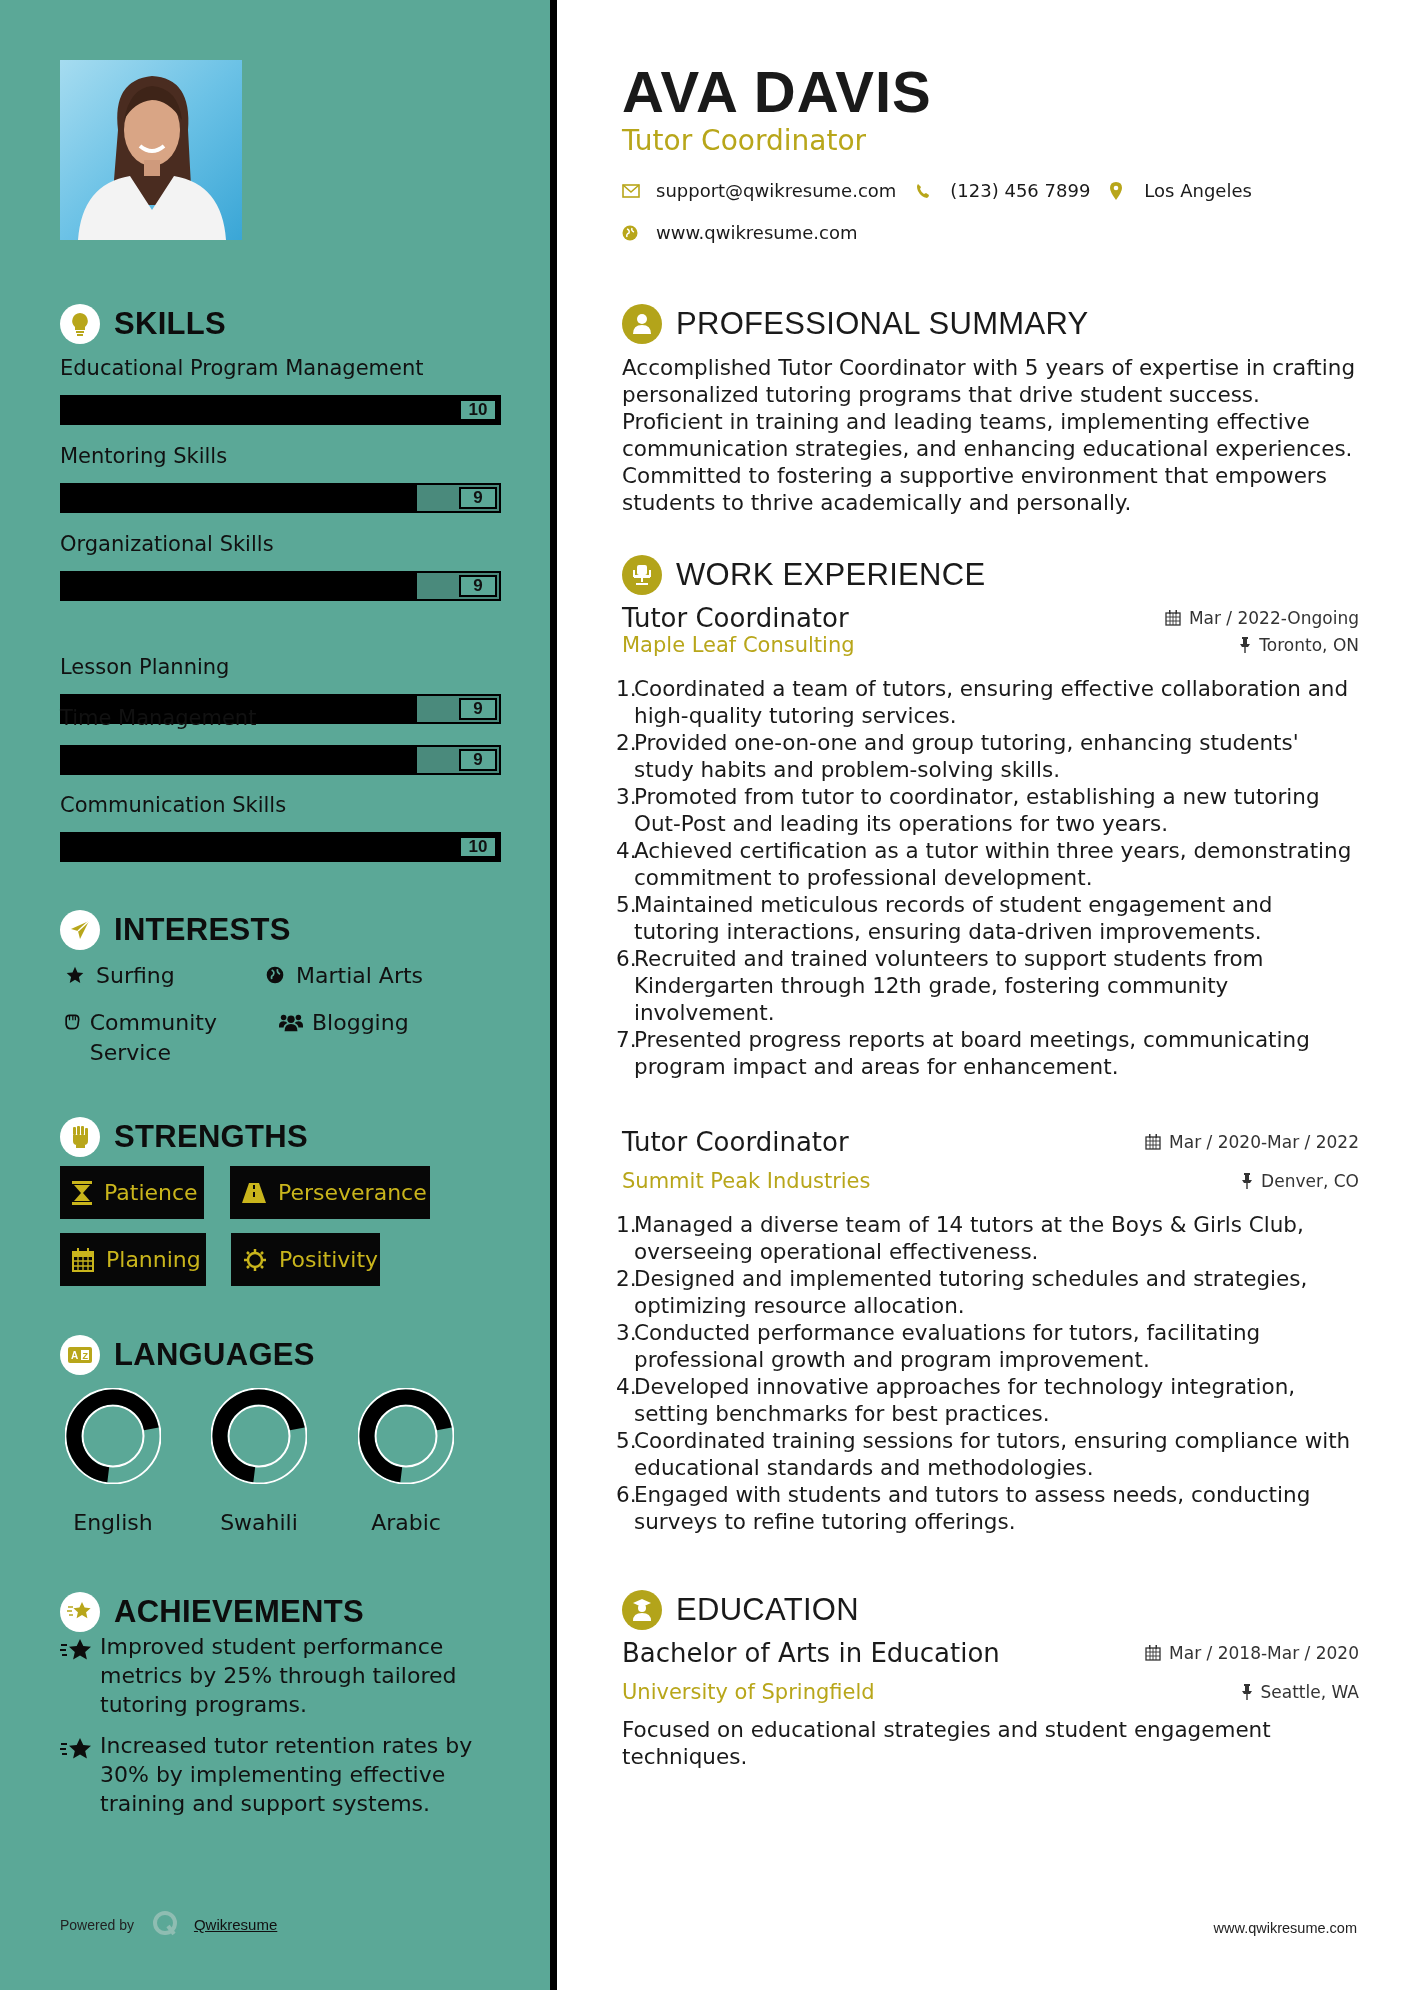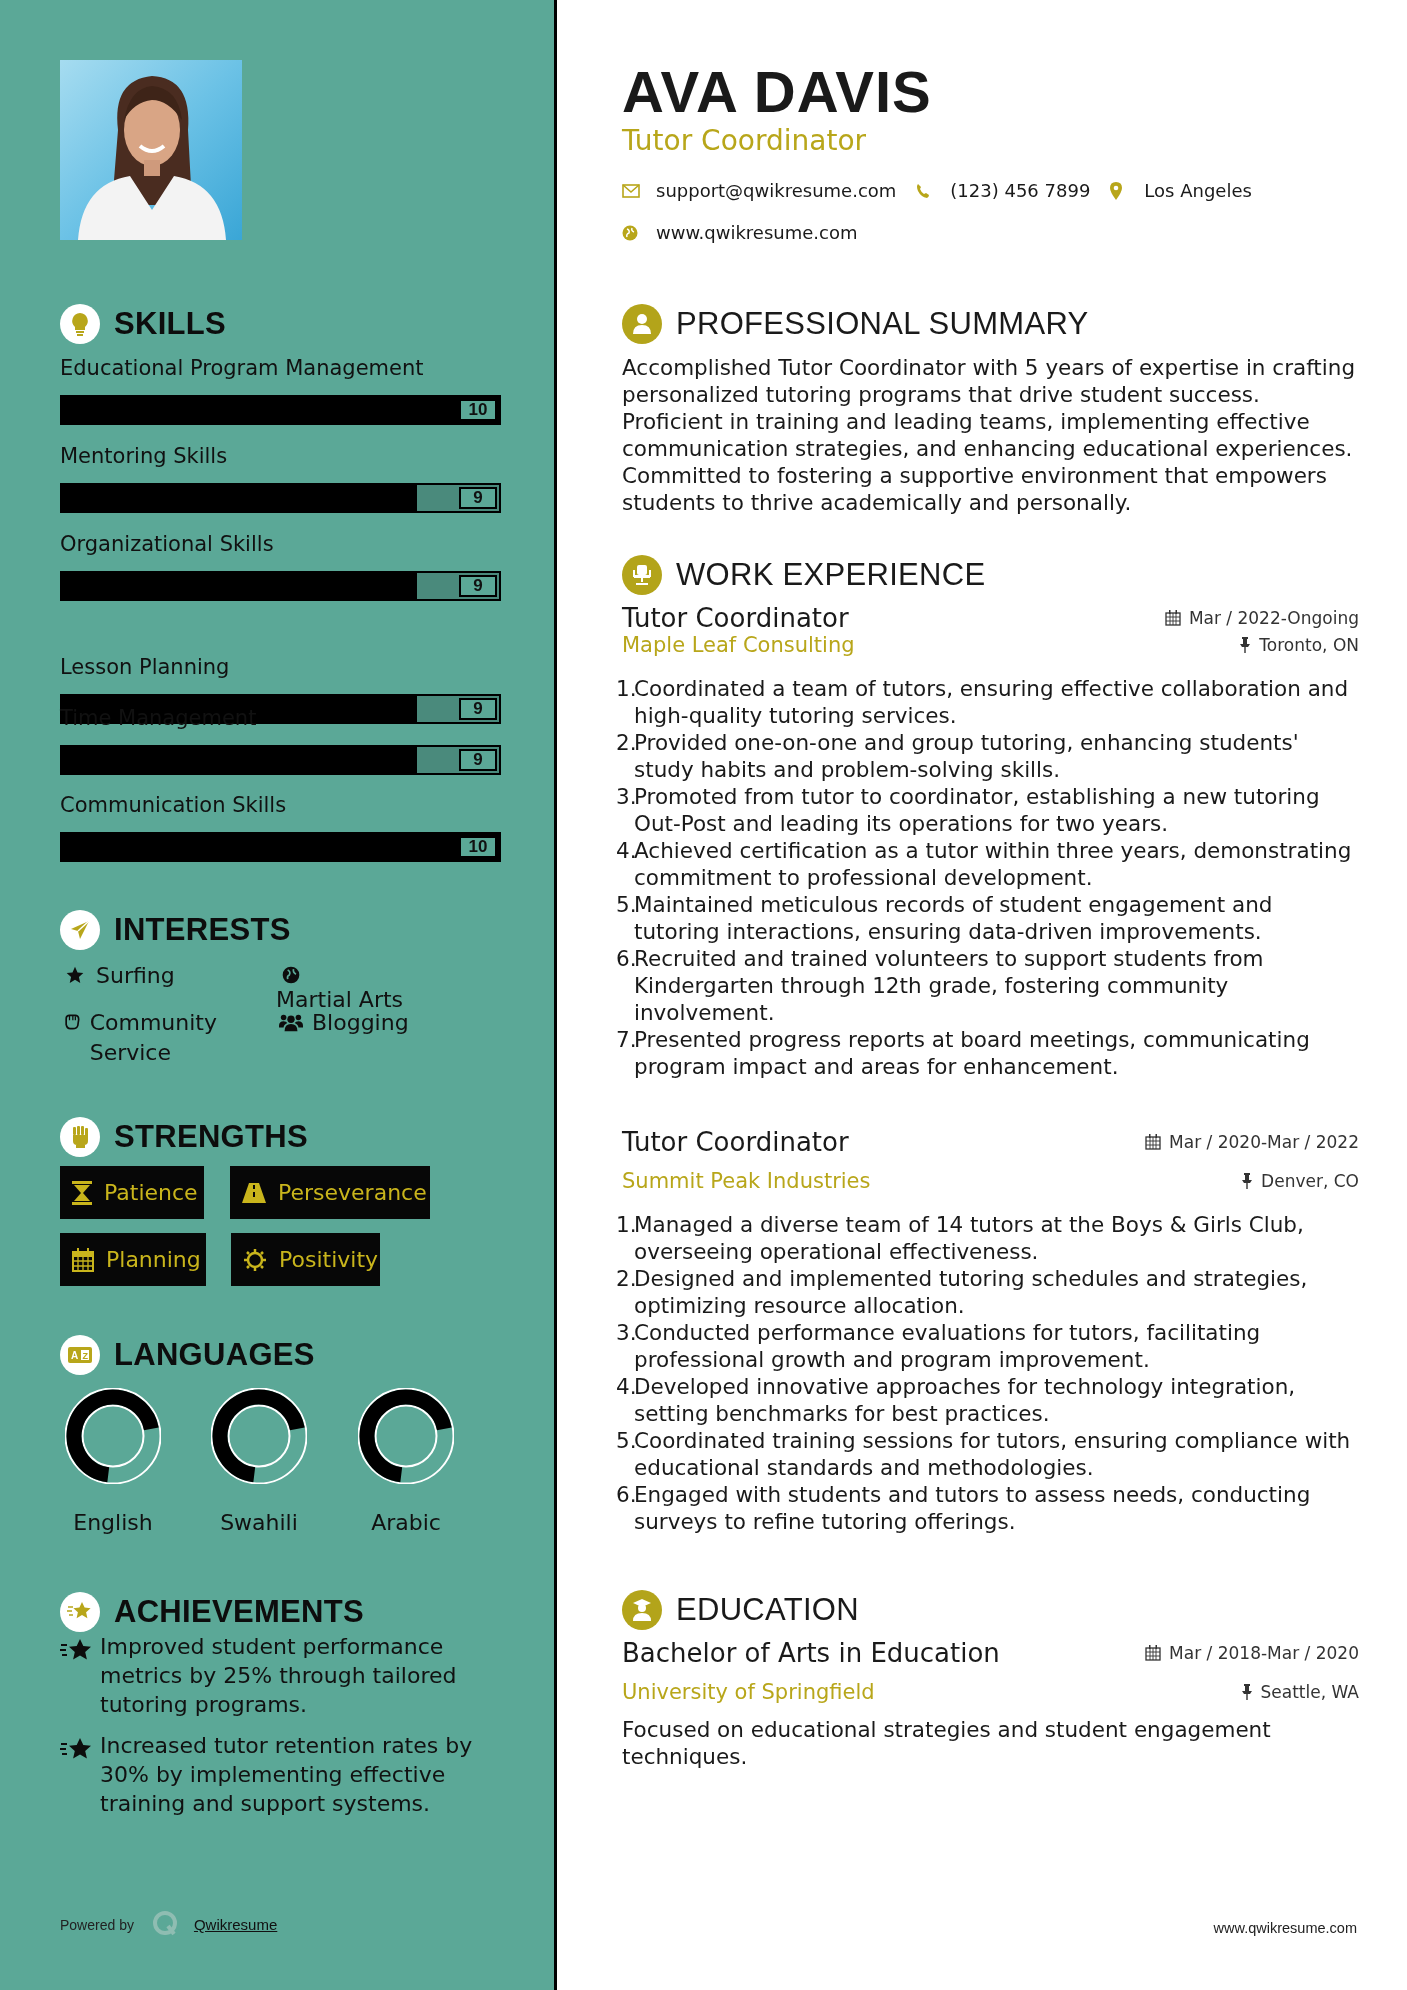--- a/index.html
+++ b/index.html
@@ -1,19 +1,19 @@
 <!DOCTYPE html>
 <html><head>
 <meta charset="utf-8">
 <style>
   * { box-sizing: border-box; margin: 0; padding: 0; }
   html, body { width: 1407px; height: 1990px; background: #ffffff; overflow: hidden; }
   body { position: relative; font-family: "DejaVu Sans", "Liberation Sans", sans-serif; color: #1a1a1a; }
 
-  .sidebar { position: absolute; left: 0; top: 0; width: 557px; height: 1990px; background: #5ba897; border-right: 3px solid #000000; }
+  .sidebar { position: absolute; left: 0; top: 0; width: 557px; height: 1990px; background: #5ba897; border-right: 7px solid #000000; }
   .main { position: absolute; left: 557px; top: 0; width: 850px; height: 1990px; background: #ffffff; }
 
   .photo { position: absolute; left: 60px; top: 60px; width: 182px; height: 180px; overflow: hidden; background: linear-gradient(135deg, #a6dcf0 0%, #6cc2e6 50%, #3aa6d6 100%); }
 
   .sec-head { position: absolute; left: 60px; display: flex; align-items: center; }
   .sec-icon { width: 40px; height: 40px; border-radius: 50%; background: #ffffff; display: flex; align-items: center; justify-content: center; margin-right: 14px; }
   .sec-title { font-family: "Liberation Sans", sans-serif; font-weight: bold; font-size: 31px; letter-spacing: 0.3px; color: #0d0d0d; }
 
   .skill { position: absolute; left: 60px; width: 441px; }
   .skill-label { font-size: 21px; color: #111; height: 30px; line-height: 30px; }
@@ -151,21 +151,21 @@
   </div>
 
   <div class="interest" style="left:60px; top:961px;">
     <span class="ic">
         <svg width="20" height="20" viewBox="0 0 24 24">
           <path d="M12 2l3 7 7 .6-5.3 4.7 1.6 7.2L12 17.8 5.7 21.5l1.6-7.2L2 9.6 9 9z" fill="#0d0d0d"></path>
         </svg>
       </span>
     <span>Surfing</span>
   </div>
-  <div class="interest" style="left:276px; top:961px;flex-direction:column;">
+  <div class="interest" style="left:260px; top:961px;">
     <span class="ic">
         <svg width="20" height="20" viewBox="0 0 24 24">
           <circle cx="12" cy="12" r="10" fill="#0d0d0d"></circle>
           <path d="M8 6 Q12 8 10 12 Q7 13 8 17 M15 5 Q14 9 18 11" stroke="#5ba897" stroke-width="2" fill="none"></path>
         </svg>
       </span>
     <span>Martial Arts</span>
   </div>
   <div class="interest" style="left:60px; top:1008px; width:200px;">
     <span class="ic">

